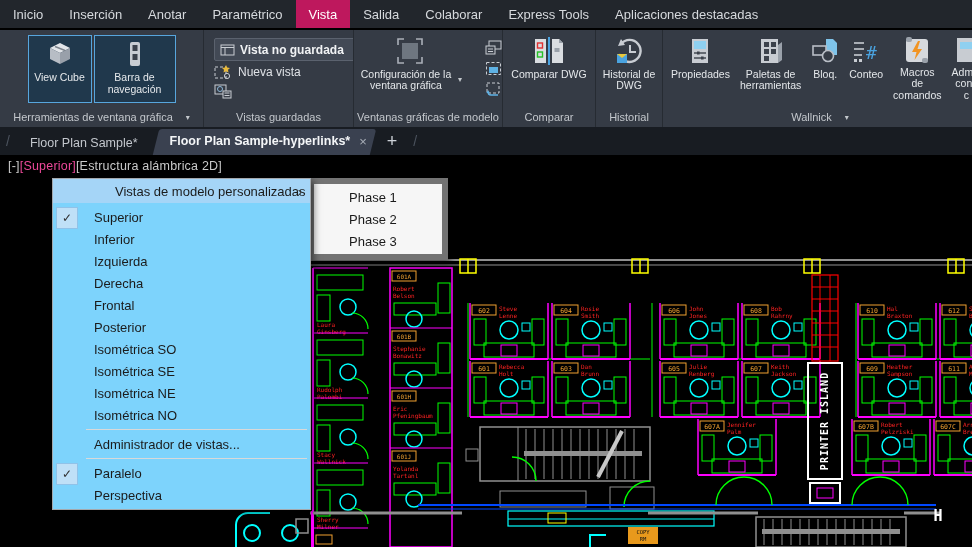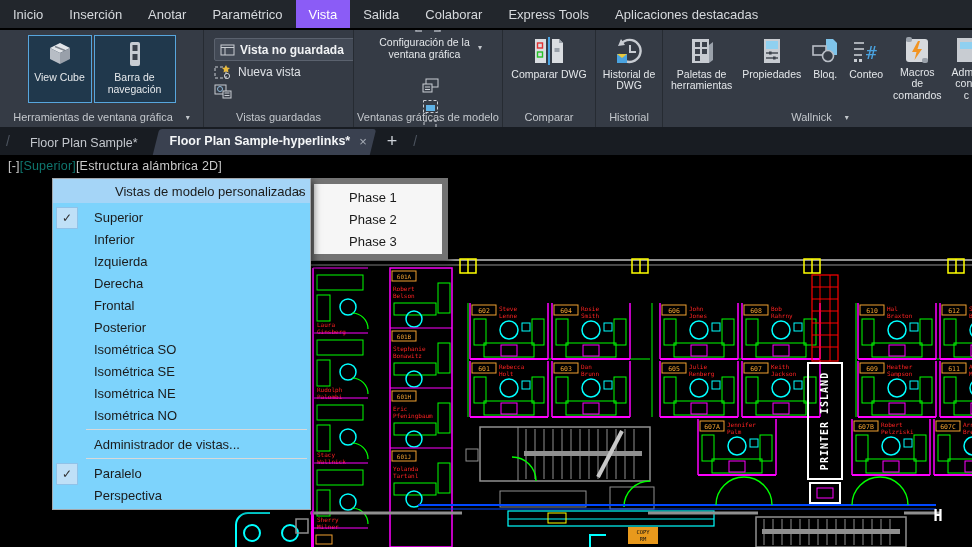--- a/index.html
+++ b/index.html
@@ -3,59 +3,59 @@
 <meta charset="utf-8">
 <style>
   html,body{margin:0;padding:0;}
   body{width:972px;height:547px;overflow:hidden;position:relative;background:#000;
        font-family:"Liberation Sans",sans-serif;-webkit-font-smoothing:antialiased;}
   
   .rtabbar{position:absolute;top:0;left:0;width:972px;height:28px;background:#22262c;
            display:flex;align-items:stretch;}
   .rtabs{display:flex;align-items:stretch;flex:1;}
   .rtab{display:flex;align-items:center;padding:0 13px;font-size:13px;color:#d6d9dd;cursor:default;white-space:nowrap;}
-  .rtab.active{background:#8b5cf6;color:#ffffff;}
+  .rtab.active{background:#be185d;color:#ffffff;}
   
   .ribbon{position:absolute;top:30px;left:0;width:972px;height:97px;background:#353b45;display:flex;overflow:hidden;}
   .panel{height:97px;border-right:1px solid #262b32;display:flex;flex-direction:column;flex:none;overflow:hidden;}
   .pbody{height:77px;display:flex;align-items:center;justify-content:center;}
   .pcap{height:20px;font-size:11px;color:#c3c7cc;display:flex;align-items:center;justify-content:center;gap:13px;white-space:nowrap;}
   .caret{font-size:8px;color:#c3c7cc;}
   .vbtn{display:flex;flex-direction:column;align-items:center;justify-content:flex-start;gap:2px;
         height:68px;padding:3px 3px;margin:0 1px;border:1px solid #57a6dd;background:#20384c;
         font-size:10.5px;line-height:1.15;color:#e6e9ec;text-align:center;font-family:inherit;}
   .iconbox{height:30px;display:flex;align-items:center;justify-content:center;}
   .p2body{flex-direction:column;align-items:flex-start;justify-content:center;gap:3px;padding-left:10px;}
   .combo{width:138px;height:21px;background:#424955;border:1px solid #5b626e;border-radius:2px;
          display:flex;align-items:center;gap:5px;padding:0 5px;font-size:12px;color:#f0f2f4;font-weight:bold;}
   .combo .caret{margin-left:auto;color:#cfd3d8;}
   .rowbtn{display:flex;align-items:center;gap:6px;background:none;border:none;color:#dfe2e6;font-size:12px;font-family:Liberation Sans, sans-serif;padding:0;}
   .bigbtn{display:flex;flex-direction:column;align-items:center;justify-content:flex-start;gap:3px;height:70px;
           padding:2px 3px;background:none;border:none;font-size:10.5px;line-height:1.12;color:#e4e7ea;text-align:center;font-family:inherit;}
-  .p3main{flex-direction:column;gap:15px;align-items:center;}
+  .p3main{flex-direction:row;gap:15px;align-items:center;}
   .p3cfg{display:flex;flex-direction:column;align-items:center;gap:3px;width:114px;}
   .cfglabel{display:flex;align-items:center;gap:3px;font-size:10.5px;color:#e4e7ea;line-height:1.12;text-align:center;}
   .minicol{display:flex;flex-direction:column;gap:5px;margin-left:4px;}
   .minibtn{width:18px;height:16px;background:none;border:none;padding:0;display:flex;align-items:center;justify-content:center;}
   .p6row{gap:4px;padding:0 5px;justify-content:flex-start;}
   
   .ftabbar{position:absolute;top:127px;left:0;width:972px;height:28px;background:#181c22;
            display:flex;align-items:stretch;font-size:12.5px;border-bottom:1px solid #10141a;}
   .slash{display:flex;align-items:center;color:#4c535e;padding:0 6px;font-size:14px;}
   .ftab{display:flex;align-items:center;padding:16px 14px;color:#c3c7cd;white-space:nowrap;position:relative;}
   .ftab.active{color:#f4f6f8;font-weight:bold;padding:0 10px 0 18px;}
   .ftab.active::before{content:"";position:absolute;top:2px;bottom:0;left:4px;right:4px;background:#3a4150;
                        transform:skewX(-14deg);border-radius:3px 3px 0 0;}
   .ftab span{position:relative;}
   .closex{margin-left:9px;color:#a9afb8;font-weight:normal;font-size:13px;}
   .plus{display:flex;align-items:center;padding:0 10px;color:#cdd2d8;font-size:18px;}
   
   .canvas{position:absolute;top:155px;left:0;width:972px;height:392px;background:#000;}
   .vpc{position:absolute;top:4px;left:8px;font-size:12.5px;color:#c9c9c9;letter-spacing:.2px;z-index:2;}
-  .vpc .gold{color:#0f766e;}
+  .vpc .gold{color:#ec4899;}
   #plan{position:absolute;top:0;left:0;}
   
   .menu{position:absolute;left:52px;top:178px;width:257px;background:#7dd3fc;border:1px solid #a3a8ad;
         box-shadow:3px 3px 7px rgba(0,0,0,.5);z-index:10;padding-bottom:3px;font-size:13px;color:#1b1b1b;}
   .mhead{height:24px;background:#a5d5f7;display:flex;align-items:center;padding-left:62px;position:relative;}
   .mhead .marrow{position:absolute;right:8px;font-size:13px;color:#333;}
   .mi{height:22px;display:flex;align-items:center;padding-left:41px;position:relative;}
   .mi:first-of-type{margin-top:3px;}
   .mcheck{position:absolute;left:3px;top:1px;width:20px;height:20px;background:#bfe0f7;border:1px solid #90c2e8;
           display:flex;align-items:center;justify-content:center;font-size:12px;color:#333;}
@@ -234,50 +234,50 @@
         <span>Historial de DWG</span>
       </button>
     </div>
     <div class="pcap">
         <span>Historial</span>
       </div>
   </div>
 
   <div class="panel" style="width:314px;border-right:none">
     <div class="pbody p6row">
+      <button class="bigbtn" style="width:70px">
+        <span class="iconbox">
+          <svg width="22" height="28" viewBox="0 0 22 28">
+            <rect x="3" y="2" width="16" height="24" fill="#c8ccd2"></rect>
+            <rect x="5" y="4" width="12" height="8" fill="#8fd0f0"></rect>
+            <g stroke="#3b414b" stroke-width="1.4">
+                <line x1="5" y1="16" x2="17" y2="16"></line>
+                <line x1="5" y1="21" x2="17" y2="21"></line>
+              </g>
+            <rect x="8" y="14.5" width="2.6" height="3" fill="#3b414b"></rect>
+              <rect x="12" y="19.5" width="2.6" height="3" fill="#3b414b"></rect>
+          </svg>
+        </span>
+        <span>Propiedades</span>
+      </button>
       <button class="bigbtn" style="width:72px">
         <span class="iconbox">
           <svg width="26" height="28" viewBox="0 0 26 28">
             <rect x="3" y="2" width="17" height="24" fill="#c8ccd2"></rect>
             <g fill="#3b414b">
                 <rect x="6" y="5" width="5" height="5"></rect>
                 <rect x="13" y="5" width="5" height="5"></rect>
                 <rect x="6" y="12" width="5" height="5"></rect>
                 <rect x="13" y="12" width="5" height="5"></rect>
                 <rect x="6" y="19" width="5" height="5"></rect>
               </g>
             <path d="M20 8 l4 -3 v18 l-4 3 z" fill="#9aa1aa"></path>
           </svg>
         </span>
         <span>Paletas de herramientas</span>
-      </button>
-      <button class="bigbtn" style="width:70px">
-        <span class="iconbox">
-          <svg width="22" height="28" viewBox="0 0 22 28">
-            <rect x="3" y="2" width="16" height="24" fill="#c8ccd2"></rect>
-            <rect x="5" y="4" width="12" height="8" fill="#8fd0f0"></rect>
-            <g stroke="#3b414b" stroke-width="1.4">
-                <line x1="5" y1="16" x2="17" y2="16"></line>
-                <line x1="5" y1="21" x2="17" y2="21"></line>
-              </g>
-            <rect x="8" y="14.5" width="2.6" height="3" fill="#3b414b"></rect>
-              <rect x="12" y="19.5" width="2.6" height="3" fill="#3b414b"></rect>
-          </svg>
-        </span>
-        <span>Propiedades</span>
       </button>
       <button class="bigbtn" style="width:36px">
         <span class="iconbox">
           <svg width="28" height="28" viewBox="0 0 28 28">
             <path d="M15 2 h7 l4 4 v12 h-11 z" fill="#7fc4ea"></path>
             <rect x="2" y="9" width="13" height="9" fill="none" stroke="#b9bec6" stroke-width="1.6"></rect>
             <circle cx="17" cy="19" r="5.5" fill="#353b45" stroke="#b9bec6" stroke-width="1.6"></circle>
           </svg>
         </span>
         <span>Bloq.</span>

